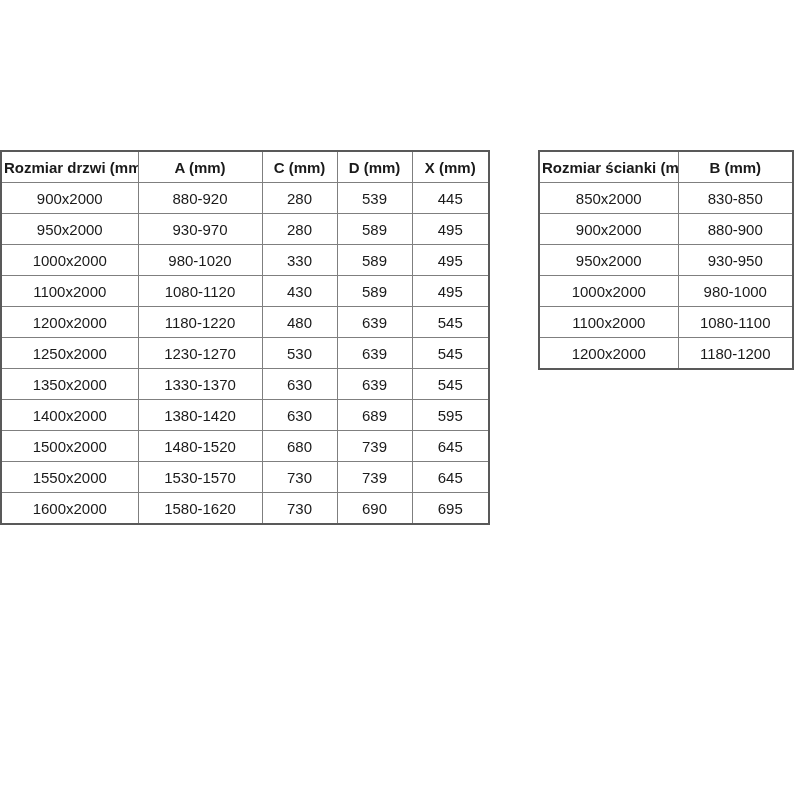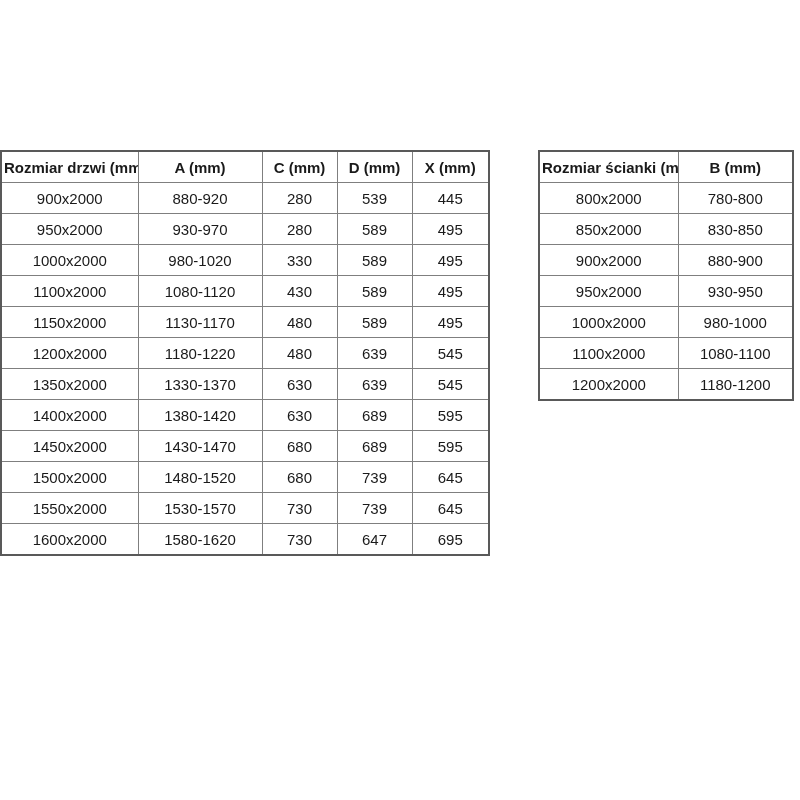--- a/index.html
+++ b/index.html
@@ -95,51 +95,44 @@
           <td>495</td>
         </tr>
         <tr>
           <td>1100x2000</td>
           <td>1080-1120</td>
           <td>430</td>
           <td>589</td>
           <td>495</td>
         </tr>
         <tr>
-          <td>1150x2000</td>
-          <td>1130-1170</td>
-          <td>480</td>
-          <td>589</td>
-          <td>495</td>
-        </tr>
-        <tr>
           <td>1200x2000</td>
           <td>1180-1220</td>
           <td>480</td>
+          <td>639</td>
+          <td>545</td>
+        </tr>
+        <tr>
+          <td>1250x2000</td>
+          <td>1230-1270</td>
+          <td>530</td>
           <td>639</td>
           <td>545</td>
         </tr>
         <tr>
           <td>1350x2000</td>
           <td>1330-1370</td>
           <td>630</td>
           <td>639</td>
           <td>545</td>
         </tr>
         <tr>
           <td>1400x2000</td>
           <td>1380-1420</td>
           <td>630</td>
-          <td>689</td>
-          <td>595</td>
-        </tr>
-        <tr>
-          <td>1450x2000</td>
-          <td>1430-1470</td>
-          <td>680</td>
           <td>689</td>
           <td>595</td>
         </tr>
         <tr>
           <td>1500x2000</td>
           <td>1480-1520</td>
           <td>680</td>
           <td>739</td>
           <td>645</td>
         </tr>
@@ -147,42 +140,38 @@
           <td>1550x2000</td>
           <td>1530-1570</td>
           <td>730</td>
           <td>739</td>
           <td>645</td>
         </tr>
         <tr>
           <td>1600x2000</td>
           <td>1580-1620</td>
           <td>730</td>
-          <td>647</td>
+          <td>690</td>
           <td>695</td>
         </tr>
       </tbody>
   </table>
 
   <table class="spec" id="walls-table">
     <colgroup>
       <col class="c0">
         <col class="c1">
     </colgroup>
     <thead>
       <tr>
           <th>Rozmiar ścianki (mm)</th>
           <th>B (mm)</th>
         </tr>
     </thead>
     <tbody>
-        <tr>
-          <td>800x2000</td>
-          <td>780-800</td>
-        </tr>
         <tr>
           <td>850x2000</td>
           <td>830-850</td>
         </tr>
         <tr>
           <td>900x2000</td>
           <td>880-900</td>
         </tr>
         <tr>
           <td>950x2000</td>

